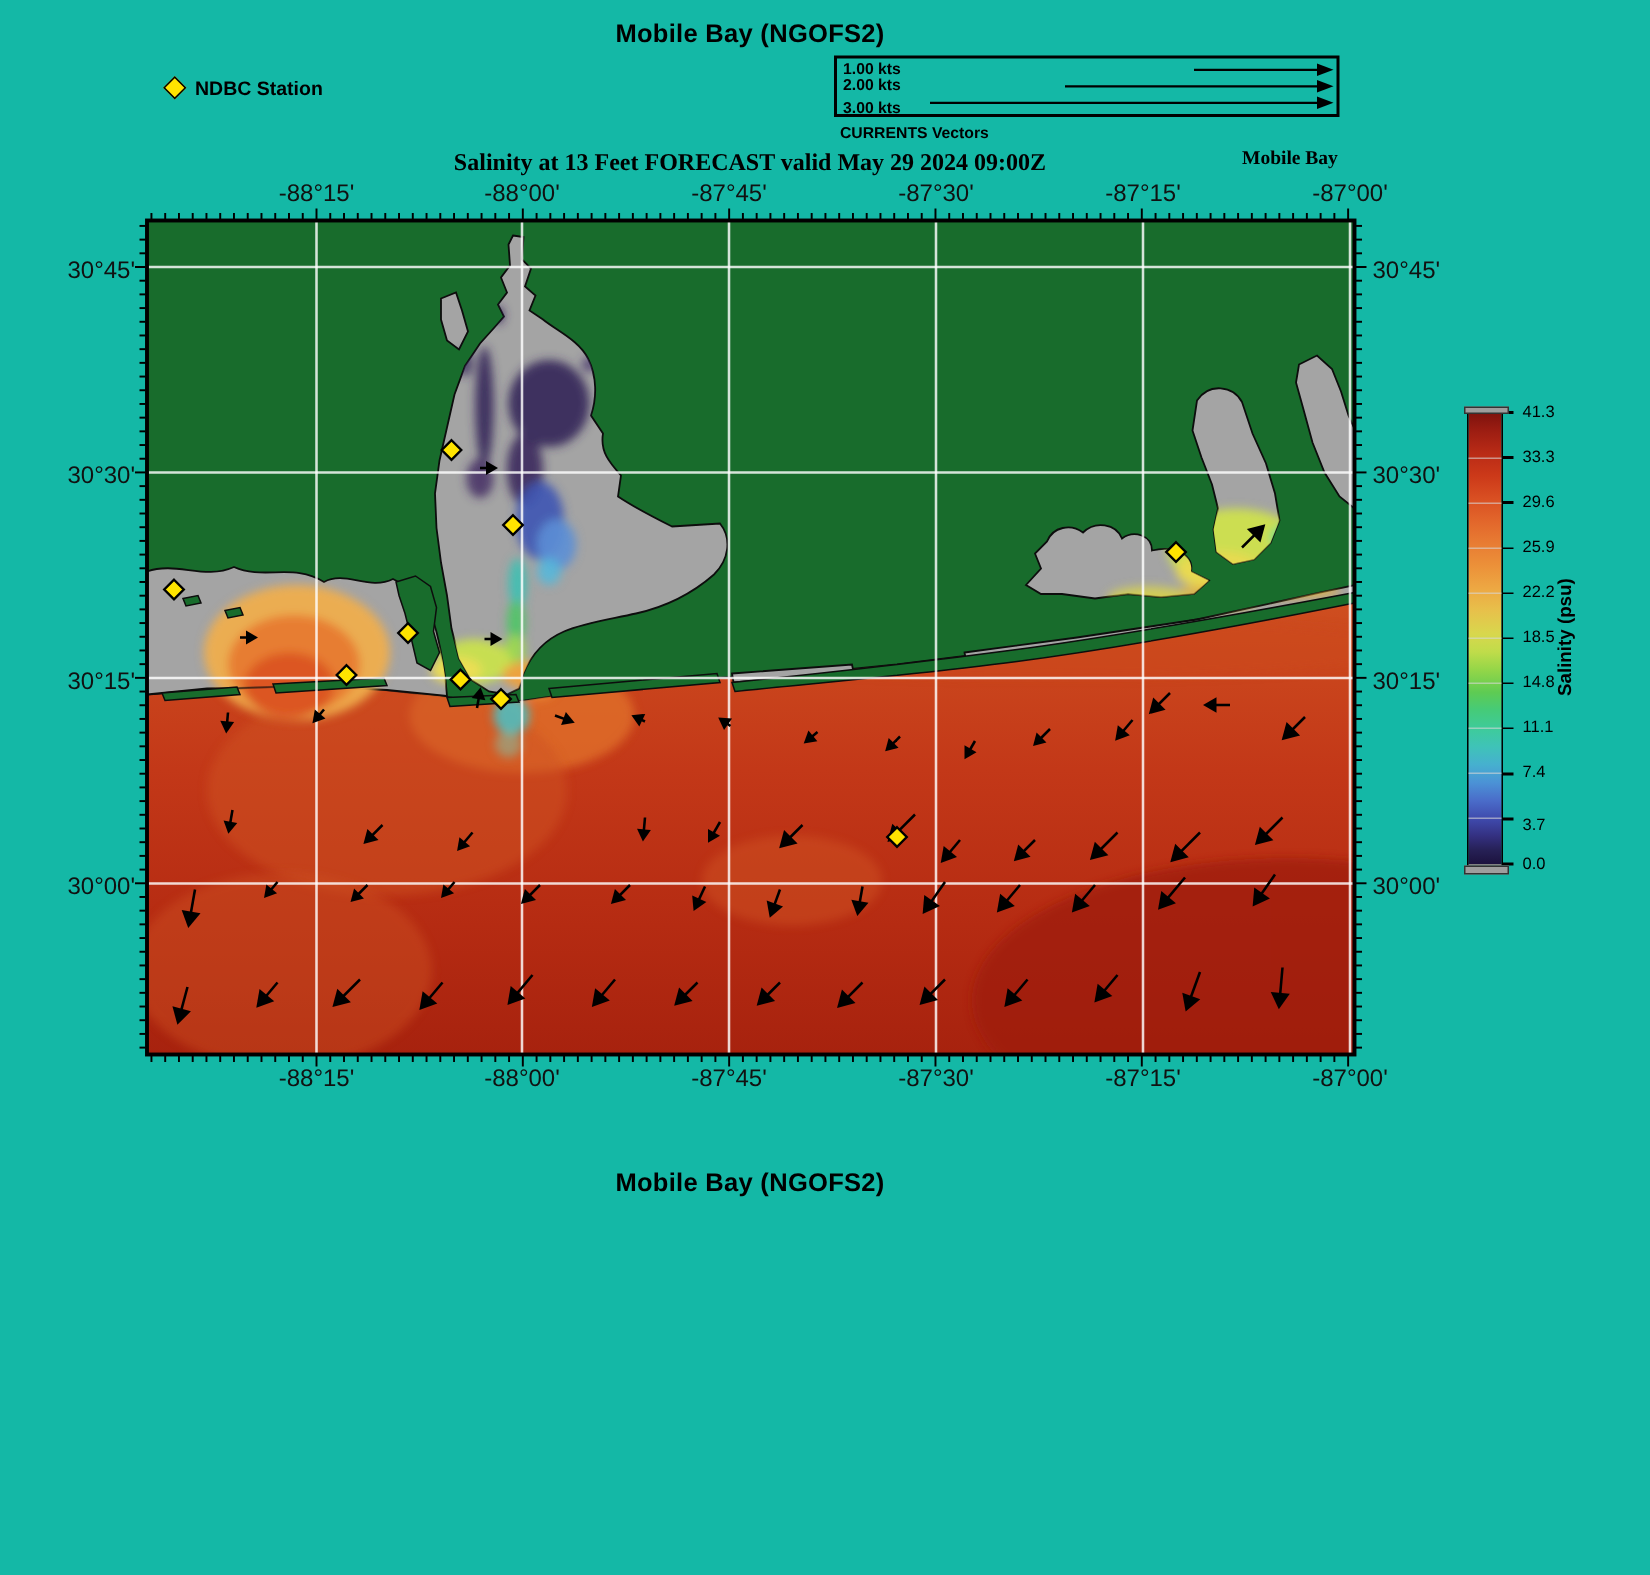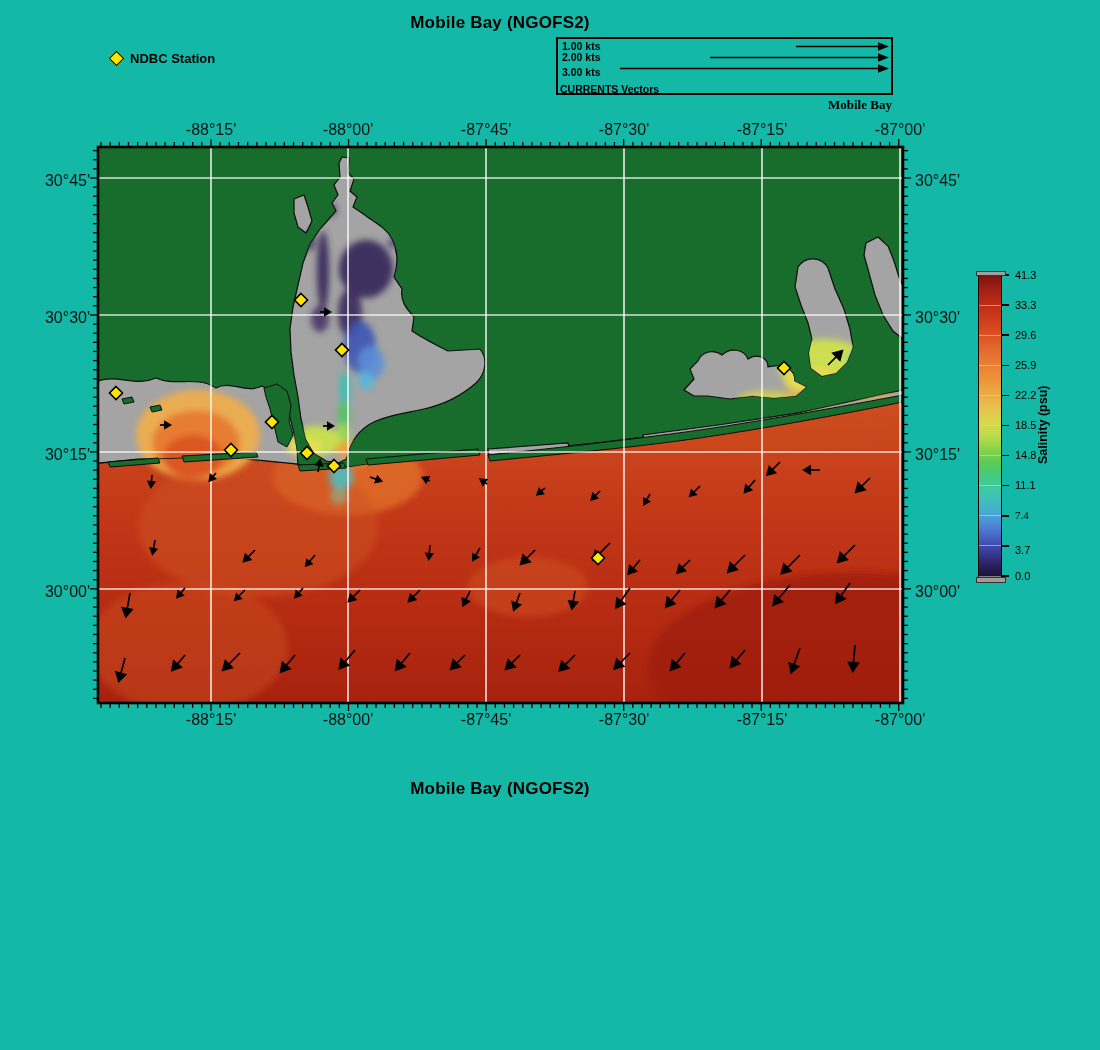--- a/index.html
+++ b/index.html
@@ -10,21 +10,21 @@
   .title-top{top:13px;}
   .title-bottom{top:779px;}
   .subtitle{position:absolute;left:0;width:1000px;top:100px;text-align:center;
         font-family:"Liberation Serif",serif;font-weight:bold;font-size:16px;}
   .region-label{position:absolute;left:828px;top:97px;font-family:"Liberation Serif",serif;
         font-weight:bold;font-size:13px;}
   .ndbc-legend{position:absolute;left:111px;top:39px;display:flex;align-items:center;margin-top:12px;}
   .diamond{width:9px;height:9px;background:#ffe400;border:1.6px solid #000;
         transform:rotate(45deg);display:inline-block;}
   .ndbc-legend span.lbl{margin-left:8px;font-weight:bold;font-size:13px;}
-  .cur-box{position:absolute;left:556px;top:37px;width:337px;height:58px;
+  .cur-box{position:absolute;left:556px;top:37px;width:337px;height:41px;
         border:2.5px solid #000;box-sizing:border-box;text-align:right;}
   .cur-box .klbl{position:absolute;left:4px;font-weight:bold;font-size:10.5px;line-height:11px;}
   .cur-caption{position:absolute;left:560px;top:83px;font-weight:bold;font-size:10.5px;}
   .map-svg{position:absolute;left:98px;top:147px;overflow:visible;}
   .axis-label{position:absolute;font-size:16px;color:#111;white-space:nowrap;}
   .colorbar{position:absolute;left:978px;top:274px;width:22px;height:301px;
         border:1.5px solid #000;box-sizing:content-box;}
   .cb-label{position:absolute;font-size:11px;color:#000;}
   .cb-title{position:absolute;left:1036px;top:274px;height:301px;width:20px;
         writing-mode:vertical-rl;transform:rotate(180deg);text-align:center;
@@ -51,20 +51,21 @@
         <line x1="238" y1="7.5" x2="322" y2="7.5" stroke="#000" stroke-width="1.5"></line>
         <polygon points="331,7.5 320,3.3 320,11.7" fill="#000"></polygon>
         <line x1="152" y1="18.5" x2="322" y2="18.5" stroke="#000" stroke-width="1.5"></line>
         <polygon points="331,18.5 320,14.3 320,22.7" fill="#000"></polygon>
         <line x1="62" y1="29.5" x2="322" y2="29.5" stroke="#000" stroke-width="1.5"></line>
         <polygon points="331,29.5 320,25.3 320,33.7" fill="#000"></polygon>
       </svg>
   </div>
   <div class="cur-caption">CURRENTS Vectors</div>
 
+  <div class="subtitle">Salinity at 13 Feet FORECAST valid May 29 2024 09:00Z</div>
   <div class="region-label">Mobile Bay</div>
 
   <svg class="map-svg" width="805" height="556" viewBox="0 0 805 556">
       <defs>
         <linearGradient id="gulfg" x1="0" y1="0" x2="0" y2="1">
           <stop offset="0" stop-color="#cf4f20"></stop>
           <stop offset="0.38" stop-color="#c33818"></stop>
           <stop offset="0.72" stop-color="#b52b12"></stop>
           <stop offset="1" stop-color="#a7220e"></stop>
         </linearGradient>
@@ -632,21 +633,21 @@
       <div style="position: absolute; left: 23px; top: 149.75px; width: 7px; height: 1.5px; background: rgb(0, 0, 0);"></div>
       <span class="cb-label" style="left: 36px; top: 144px; position: absolute;">18.5</span>
       <div style="position: absolute; left: 0px; top: 180.1px; width: 22px; height: 1px; background: rgba(215, 215, 215, 0.6);"></div>
       <div style="position: absolute; left: 23px; top: 179.85px; width: 7px; height: 1.5px; background: rgb(0, 0, 0);"></div>
       <span class="cb-label" style="left: 36px; top: 174.1px; position: absolute;">14.8</span>
       <div style="position: absolute; left: 0px; top: 210.2px; width: 22px; height: 1px; background: rgba(215, 215, 215, 0.6);"></div>
       <div style="position: absolute; left: 23px; top: 209.95px; width: 7px; height: 1.5px; background: rgb(0, 0, 0);"></div>
       <span class="cb-label" style="left: 36px; top: 204.2px; position: absolute;">11.1</span>
       <div style="position: absolute; left: 0px; top: 240.3px; width: 22px; height: 1px; background: rgba(215, 215, 215, 0.6);"></div>
       <div style="position: absolute; left: 23px; top: 240.05px; width: 7px; height: 1.5px; background: rgb(0, 0, 0);"></div>
-      <span class="cb-label" style="left: 36px; top: 234.3px; position: absolute; font-family: Liberation Serif, serif;">7.4</span>
+      <span class="cb-label" style="left: 36px; top: 234.3px; position: absolute;">7.4</span>
       <div style="position: absolute; left: 0px; top: 270.4px; width: 22px; height: 1px; background: rgba(215, 215, 215, 0.6);"></div>
       <div style="position: absolute; left: 23px; top: 270.15px; width: 7px; height: 1.5px; background: rgb(0, 0, 0);"></div>
       <span class="cb-label" style="left: 36px; top: 269px; position: absolute;">3.7</span>
       <div style="position: absolute; left: 0px; top: 300.5px; width: 22px; height: 1px; background: rgba(215, 215, 215, 0.6);"></div>
       <div style="position: absolute; left: 23px; top: 300.25px; width: 7px; height: 1.5px; background: rgb(0, 0, 0);"></div>
       <span class="cb-label" style="left: 36px; top: 294.5px; position: absolute;">0.0</span>
       <div class="cb-cap" style="top: -4.5px;"></div>
       <div class="cb-cap" style="top: 302px;"></div>
     </div>
   <div class="cb-title">Salinity (psu)</div>

